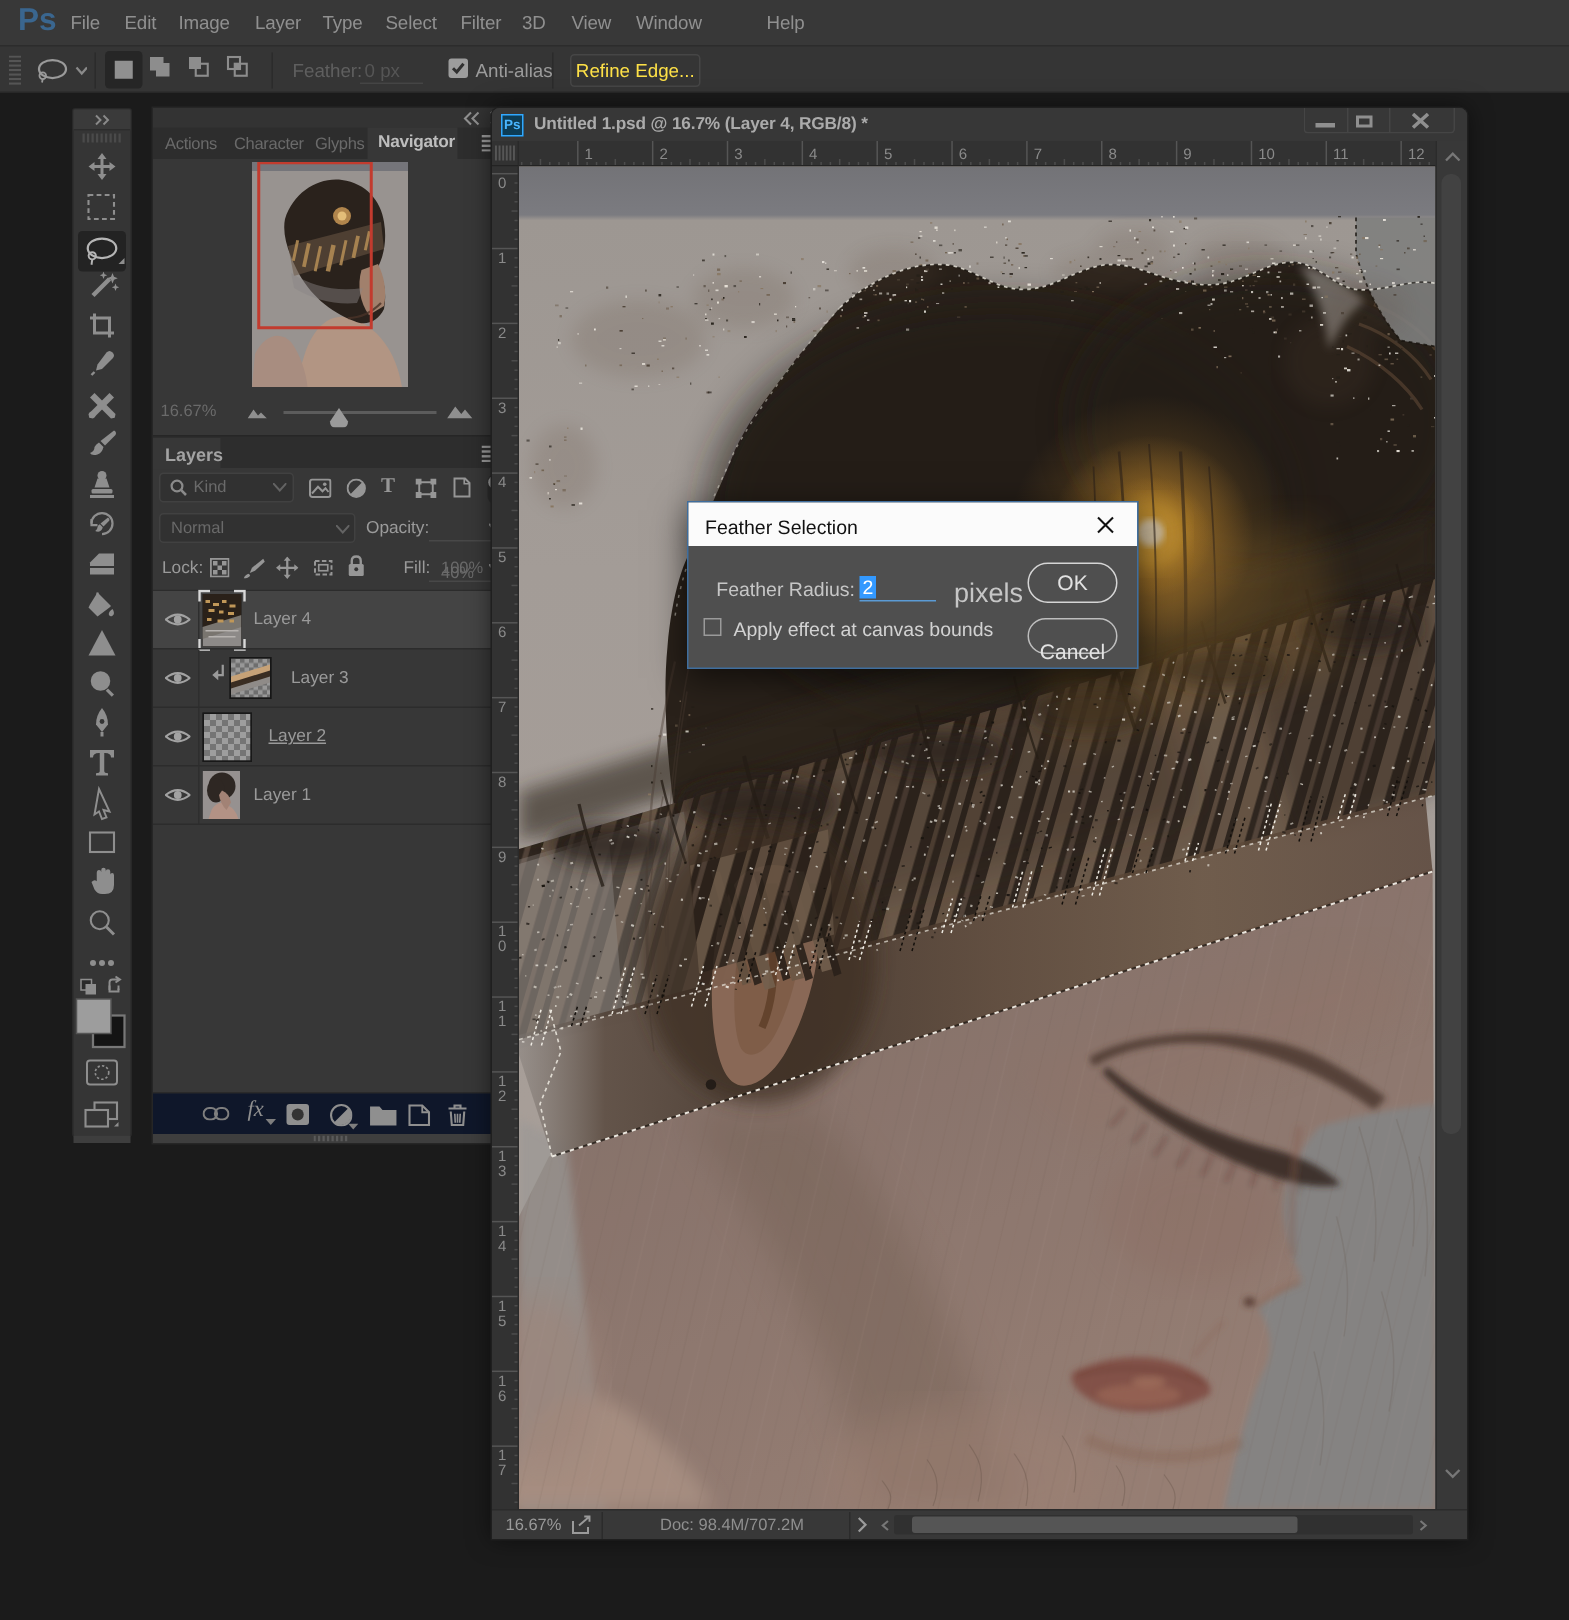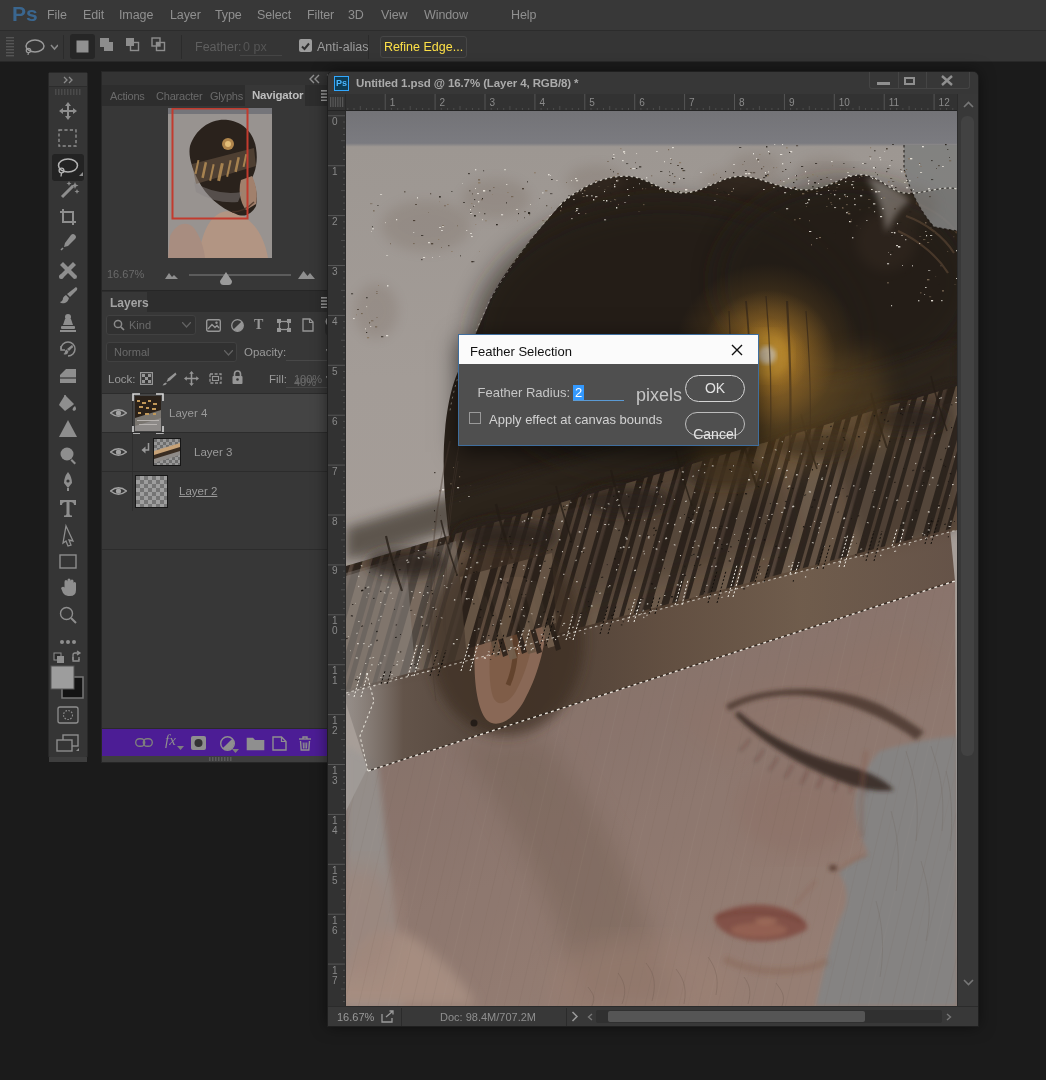--- a/index.html
+++ b/index.html
@@ -494,23 +494,40 @@
                 <rect width="8" height="8" fill="#9e9e9e"></rect>
                 <rect width="4" height="4" fill="#757575"></rect>
                 <rect x="4" y="4" width="4" height="4" fill="#757575"></rect>
               </pattern>
             </defs>
             <rect width="31" height="31" fill="url(#chk2)"></rect>
           </svg>
       </div>
       <div class="abs ptx" style="left:77px;top:13px;text-decoration:underline;">Layer 2</div>
     </div>
+    <div class="abs" style="left:0;top:438px;width:237px;height:39px;border-top:1px solid #2c2c2c;">
+      <svg class="abs" style="left:8px;top:13px;" width="17" height="12">
+          <path d="M0.5 6 Q8.5 -0.5 16.5 6 Q8.5 12.5 0.5 6 Z" fill="none" stroke="#a2a2a2" stroke-width="1.5"></path>
+          <circle cx="8.5" cy="6" r="2.6" fill="#a2a2a2"></circle>
+        </svg>
+      <div class="abs" style="left:30px;top:0;width:1px;height:39px;background:#2e2e2e;"></div>
+      <div class="abs" style="left:33px;top:3px;width:25px;height:32px;background:#202020;">
+        <svg width="25" height="32" viewBox="0 0 25 32">
+          <rect width="25" height="32" fill="#969190"></rect>
+          <ellipse cx="13" cy="10" rx="9" ry="9" fill="#2e2723"></ellipse>
+          <ellipse cx="9" cy="13" rx="6" ry="8" fill="#2e2723"></ellipse>
+          <path d="M4 32 L6 26 Q9 21 13 21 L17 23 Q22 25 24 32 Z" fill="#b39285"></path>
+          <path d="M13 13 Q18 15 19 21 L16 26 Q12 22 11 16 Z" fill="#a28275"></path>
+        </svg>
+      </div>
+      <div class="abs ptx" style="left:67px;top:13px;">Layer 1</div>
+    </div>
     <div class="abs" style="left:0;top:477px;width:237px;height:1px;background:#2c2c2c;"></div>
 
-    <div class="abs" style="left:0;top:656px;width:237px;height:28px;border-top:1px solid #2a2a2a;background:#4c1d95;">
+    <div class="abs" style="left:0;top:656px;width:237px;height:28px;border-top:1px solid #2a2a2a;background:#0f172a;">
       <svg class="abs" style="left:33px;top:9px;" width="18" height="9" viewBox="0 0 18 9">
           <g fill="none" stroke="#7e7e7e" stroke-width="1.4">
             <rect x="0.7" y="0.7" width="9" height="7.6" rx="3.8"></rect>
             <rect x="8.3" y="0.7" width="9" height="7.6" rx="3.8"></rect>
           </g>
         </svg>
       <div class="abs" style="left:63px;top:3px;font-size:15px;font-style:italic;color:#8f8f8f;font-family:'Liberation Serif',serif;">fx</div>
       <svg class="abs" style="left:75px;top:17px;" width="7" height="5">
           <path d="M0 0 L3.5 4 L7 0" fill="#7e7e7e"></path>
         </svg>

